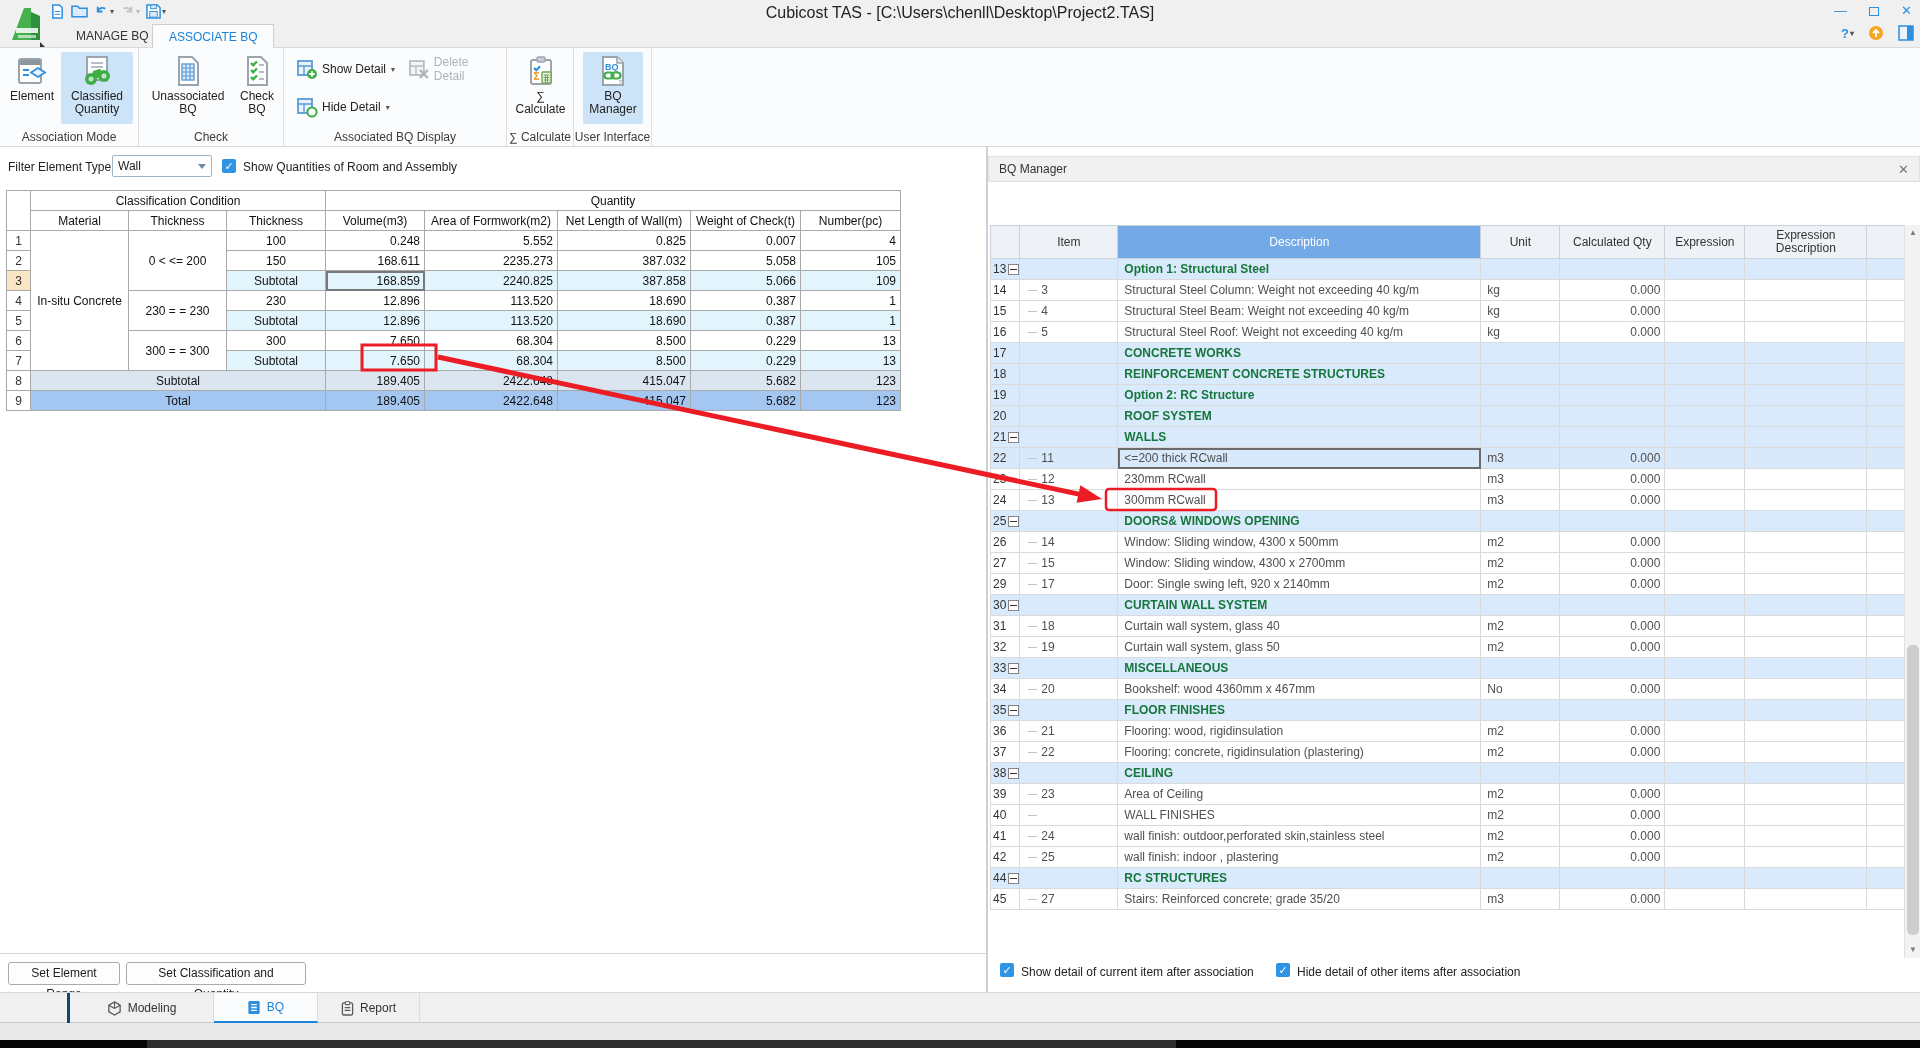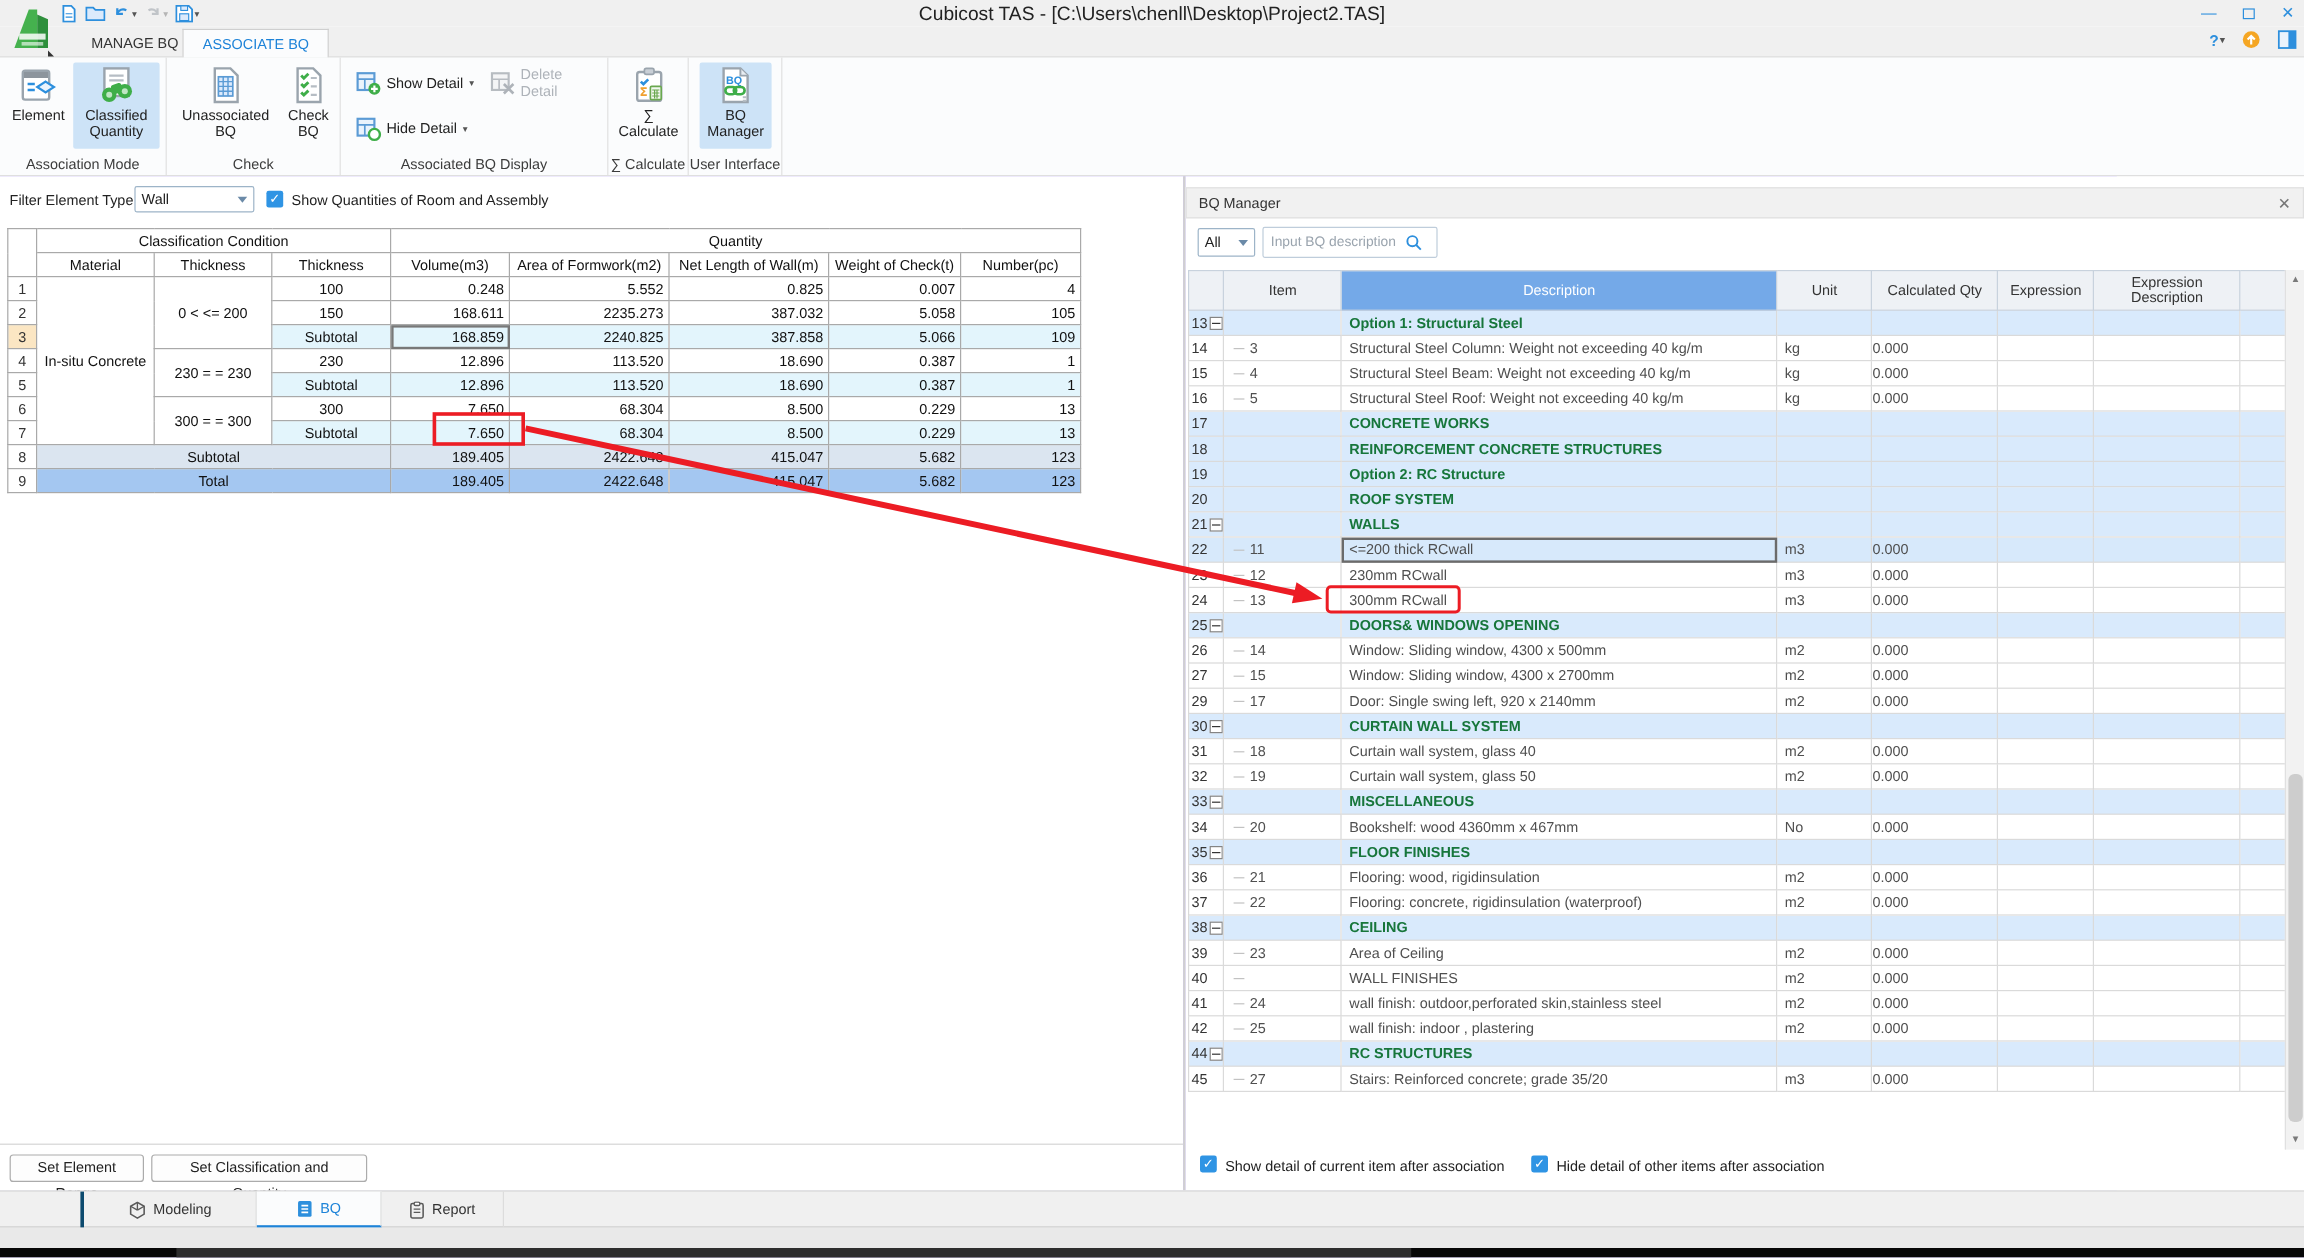--- a/index.html
+++ b/index.html
@@ -77,21 +77,21 @@
 #bq-search input::placeholder{color:#9aa4ae}
 
 #bq-table{position:absolute;left:2px;top:78px;border-collapse:collapse;table-layout:fixed;background:#fff}
 #bq-table th{border:1px solid #c8d2dd;background:#eef1f5;color:#333;font-weight:normal;height:33px;padding:0 2px;line-height:13px}
 #bq-table th.desc-h{background:#74a9e8;color:#fff}
 #bq-table td{border:1px solid #dadada;height:21px;padding:0;white-space:nowrap;overflow:hidden;color:#4f4f4f}
 #bq-table td.gut{color:#333;padding-left:2px}
 #bq-table td.itemc{padding-left:8px}
 #bq-table td.descc{padding-left:6px}
 #bq-table td.unitc{padding-left:6px}
-#bq-table td.qtyc{text-align:left;padding-right:24px}
+#bq-table td.qtyc{text-align:right;padding-right:4px}
 #bq-table tr.cat td{background:#d9eafc}
 #bq-table tr.cat td.descc{font-weight:bold;color:#17763b}
 #bq-table tr.selrow td{background:#d7e9fb}
 #bq-table td.desc-sel{outline:2px solid #6b6b6b;outline-offset:-2px;background:#d7e9fb}
 .minusbox{width:11px;height:11px;border:1px solid #848484;background:#fff;display:inline-flex;align-items:center;justify-content:center;margin-left:2px;flex:none}
 .minusbox::after{content:"";width:7px;height:1px;background:#333}
 .gutwrap{display:flex;align-items:center;height:100%}
 .treedash{display:inline-block;width:9px;height:1px;background:#c2c2c2;margin-right:4px;vertical-align:middle}
 
 #bq-scroll{position:absolute;right:0;top:78px;width:16px;height:733px;background:#f2f2f2;border-left:1px solid #e0e0e0}
@@ -439,33 +439,20 @@
     <div class="footbtn" id="btn-range">Set Element Range</div>
     <div class="footbtn" id="btn-classq">Set Classification and Quantity</div>
   </div>
 
   <div id="splitter"></div>
 
   <div id="bq-panel">
     <div id="bq-titlebar">
       <span id="bq-title">BQ Manager</span>
       <span id="bq-close">✕</span>
-    </div>
-    <div id="bq-filterrow">
-      <div class="dd" id="all-dd">
-        <span class="ddv">All</span>
-        <span class="dd-arrow"></span>
-      </div>
-      <div id="bq-search">
-        <input type="text" placeholder="Input BQ description" style="">
-        <svg width="14" height="14" viewBox="0 0 14 14">
-            <circle cx="6" cy="6" r="4.2" fill="none" stroke="#2d8fdd" stroke-width="1.6"></circle>
-            <line x1="9.2" y1="9.2" x2="13" y2="13" stroke="#2d8fdd" stroke-width="1.6"></line>
-          </svg>
-      </div>
     </div>
 
     <table id="bq-table">
         <colgroup>
           <col style="width: 26px;">
           <col style="width: 98px;">
           <col style="width: 363px;">
           <col style="width: 79px;">
           <col style="width: 105px;">
           <col style="width: 80px;">
@@ -813,21 +800,21 @@
             <td></td>
             <td></td>
           </tr>
           <tr class="">
             <td class="gut">
               <span class="gutwrap">
                 <span>37</span>
               </span>
             </td>
             <td class="itemc"><span class="treedash"></span><span>22</span></td>
-            <td class="descc">Flooring: concrete, rigidinsulation (waterproof)</td>
+            <td class="descc">Flooring: concrete, rigidinsulation (plastering)</td>
             <td class="unitc">m2</td>
             <td class="qtyc">0.000</td>
             <td></td>
             <td></td>
             <td></td>
           </tr>
           <tr class="cat">
             <td class="gut">
               <span class="gutwrap">
                 <span>38</span>

